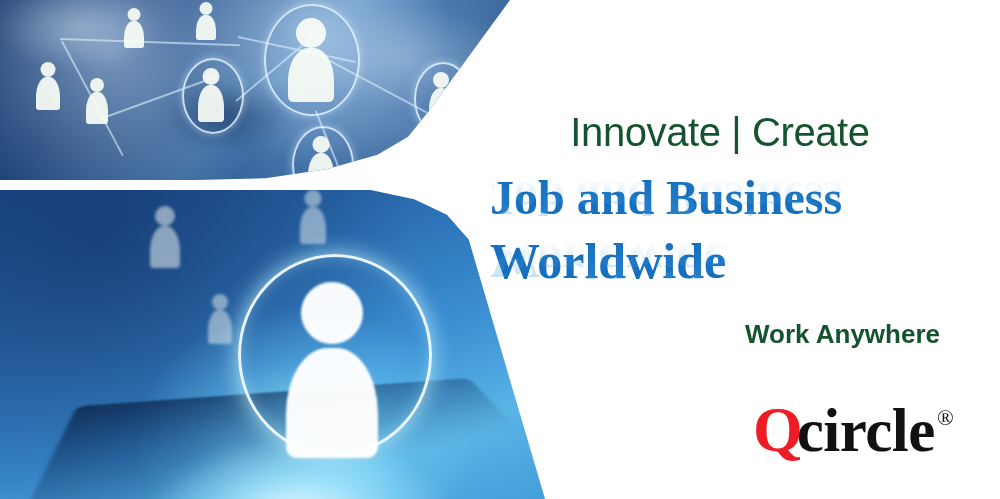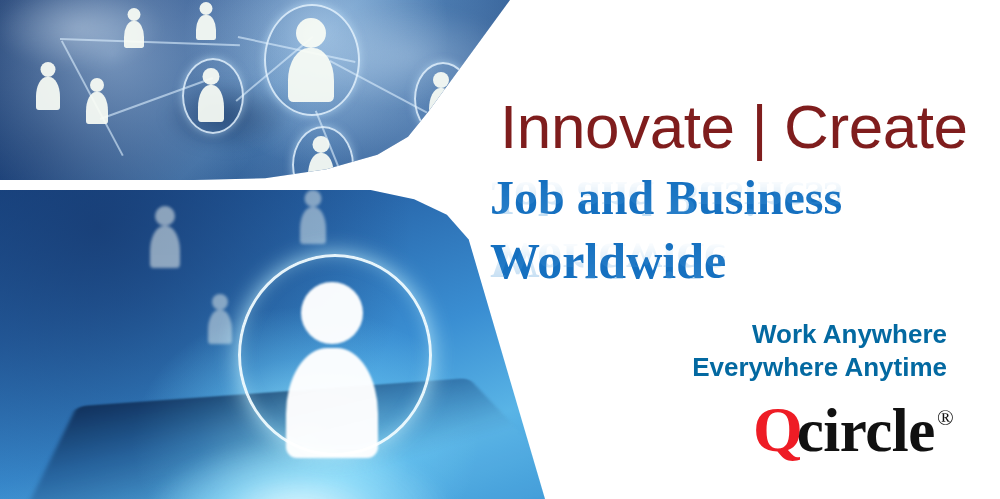--- a/index.html
+++ b/index.html
@@ -128,26 +128,26 @@
   .hero-ring {
     border-width: 3px;
     border-color: rgba(240,252,255,0.95);
     box-shadow: 0 0 22px rgba(190,240,255,0.85), inset 0 0 16px rgba(190,240,255,0.35);
   }
 
   
   #headline {
     position: absolute;
     left: 500px;
-    top: 96px;
+    top: 112px;
     width: 440px;
     text-align: center;
-    font-size: 62px;
+    font-size: 40px;
     font-weight: 400;
-    color: #7f1d1d;
+    color: #14532d;
     letter-spacing: -0.4px;
     line-height: 1;
     white-space: nowrap;
   }
 
   .reflect-line {
     position: absolute;
     width: 470px;
     text-align: left;
     font-family: "Liberation Serif", serif;
@@ -168,24 +168,24 @@
     transform-origin: top center;
     color: #4f9ddb;
     opacity: 0.42;
     -webkit-mask-image: linear-gradient(to top, rgba(0,0,0,0) 8%, rgba(0,0,0,0.85) 92%);
     mask-image: linear-gradient(to top, rgba(0,0,0,0) 8%, rgba(0,0,0,0.85) 92%);
     pointer-events: none;
   }
 
   #tagline {
     position: absolute;
-    right: 53px;
+    right: 60px;
     top: 318px;
-    text-align: right;
-    color: #0369a1;
+    text-align: center;
+    color: #14532d;
     font-size: 26px;
     font-weight: 700;
     line-height: 1.28;
     white-space: nowrap;
   }
 
   #logo {
     position: absolute;
     left: 753px;
     top: 398px;
@@ -306,20 +306,19 @@
     <span class="mirror">Job and Business</span>
   </div>
 
   <div class="reflect-line" id="line-world">
     <span>Worldwide</span>
     <span class="mirror">Worldwide</span>
   </div>
 
   <div id="tagline">
     <div>Work Anywhere</div>
-    <div>Everywhere Anytime</div>
   </div>
 
   <div id="logo">
     <span class="q">Q</span><span class="circle">circle</span><span class="reg">®</span>
   </div>
 
 </div>
 
 </body></html>

